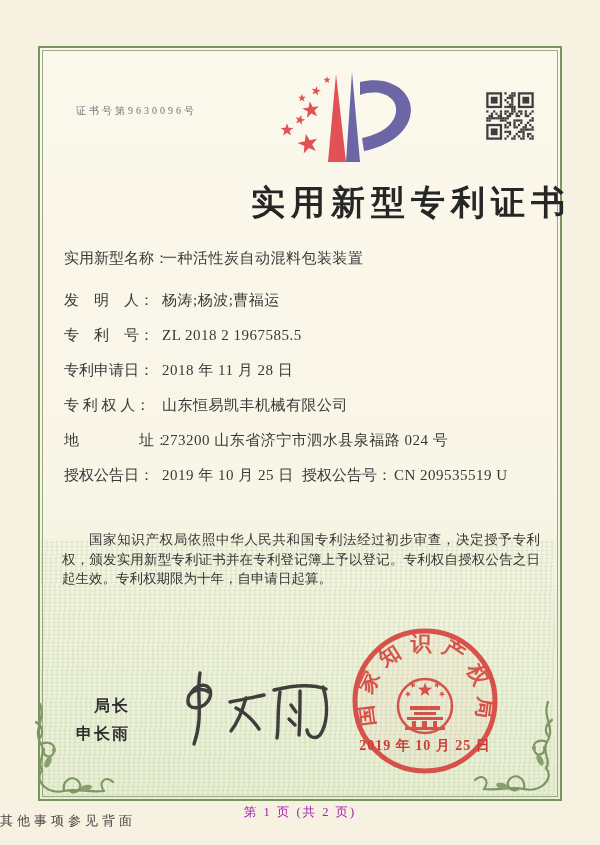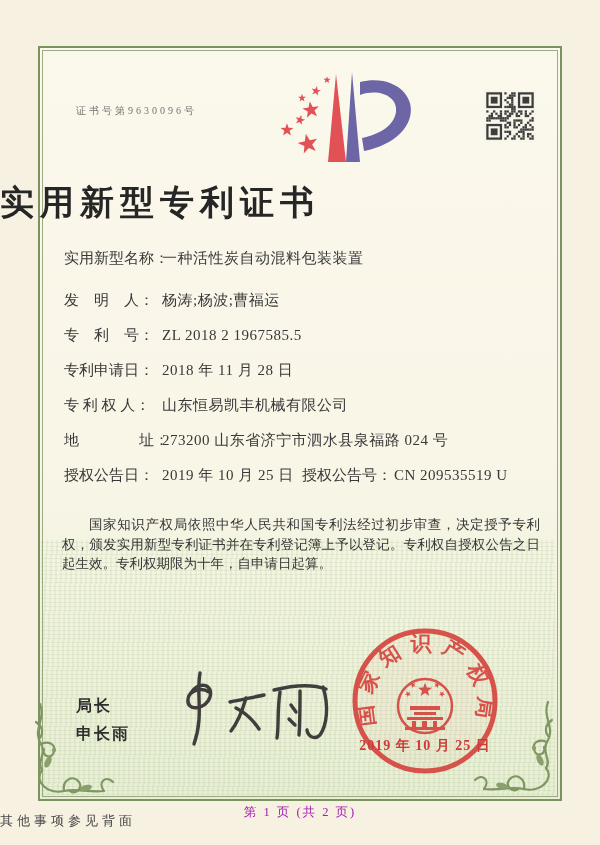--- a/index.html
+++ b/index.html
@@ -8,34 +8,34 @@
   .frame{position:absolute;left:38px;top:46px;width:520px;height:751px;
          border:2px solid #7c9260;
          background:linear-gradient(180deg,#fbf8ec 0%,#f9f6e8 55%,#f0f2dc 80%,#e8eed4 100%);}
   .frame::after{content:"";position:absolute;inset:2px;border:1px solid rgba(124,146,96,.75);pointer-events:none;}
   .guilloche{position:absolute;left:41px;top:540px;width:514px;height:255px;pointer-events:none;
          background:repeating-linear-gradient(92deg,rgba(130,170,110,.10) 0 2px,transparent 2px 5px),
                     repeating-linear-gradient(0deg,rgba(130,170,110,.12) 0 1px,transparent 1px 4px);}
   .cert-no{position:absolute;left:76px;top:88px;font-size:10px;letter-spacing:3px;color:#737373;margin-top:16px;}
   .logo{position:absolute;left:272px;top:70px;width:150px;height:106px;}
   .qr{position:absolute;left:484px;top:90px;width:52px;height:52px;}
-  .title{position:absolute;left:0;top:180px;width:527px;text-align:left;
-         font-size:34px;font-weight:bold;letter-spacing:6px;color:#262626;}
+  .title{position:absolute;left:0;top:180px;width:527px;text-align:right;
+         font-size:34px;font-weight:bold;letter-spacing:6px;color:#262626;padding-left:44px;}
   .fields{position:absolute;left:64px;top:248px;width:478px;font-size:15px;color:#383838;}
   .row{line-height:21px;margin-bottom:14px;white-space:nowrap;}
   .row.first{margin-bottom:21px;}
   .lbl{display:inline-block;width:98px;vertical-align:top;}
   .val{letter-spacing:.5px;}
   .val.w{display:inline-block;width:140px;}
   .lbl2{display:inline-block;width:92px;}
-  .paras{position:absolute;left:62px;top:515px;width:478px;font-size:13.5px;line-height:19.5px;
+  .paras{position:absolute;left:62px;top:530px;width:478px;font-size:13.5px;line-height:19.5px;
          color:#353535;text-align:justify;}
   .paras p{margin:0 0 2px 0;text-indent:2em;}
   .officer{position:absolute;left:76px;top:692px;font-family:"Liberation Sans","DejaVu Sans",sans-serif;
-         font-size:16px;font-weight:600;color:#2e2e2e;letter-spacing:2px;line-height:28px;}
+         font-size:16px;font-weight:600;color:#2e2e2e;letter-spacing:2px;line-height:28px;text-align:right;}
   .signature{position:absolute;left:160px;top:668px;width:185px;height:85px;}
   .seal{position:absolute;left:350px;top:626px;width:150px;height:150px;opacity:.92;}
   .seal-date{position:absolute;left:352px;top:737px;width:146px;text-align:center;
          color:#cd3c38;font-size:14px;font-weight:bold;letter-spacing:1px;}
   .page-info{position:absolute;left:0;top:804px;width:600px;text-align:center;
          font-size:12.5px;letter-spacing:2px;color:#a21caf;}
   .back-note{position:absolute;left:0;top:812px;width:600px;text-align:left;
          font-size:13px;letter-spacing:4px;color:#464646;}
   .orn{position:absolute;width:96px;height:96px;}
   .orn.bl{left:26px;top:702px;}

